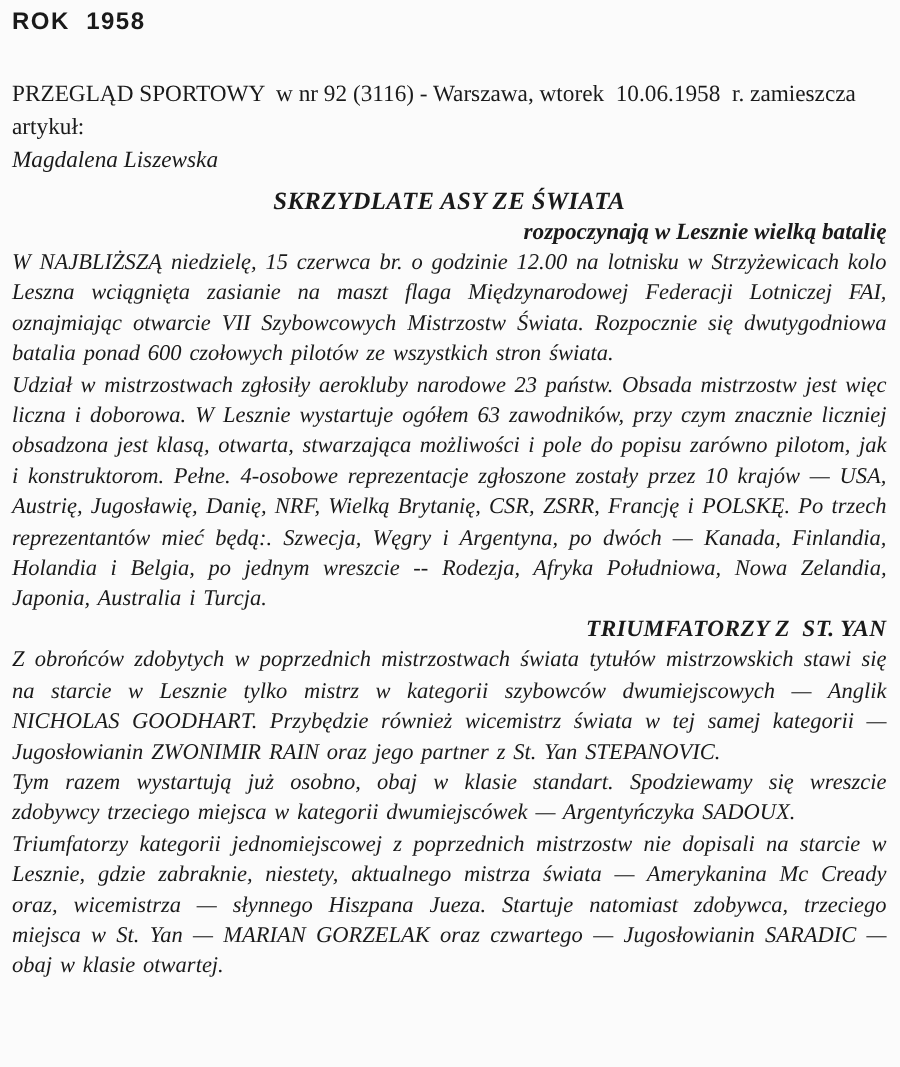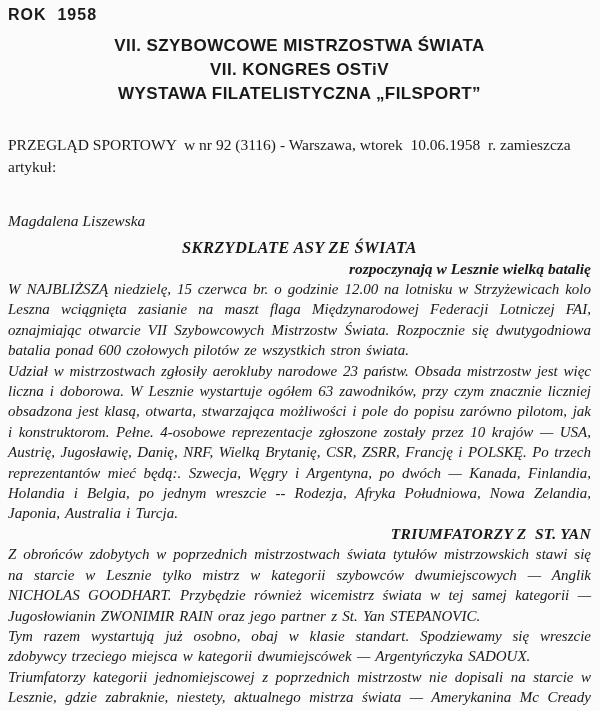--- a/index.html
+++ b/index.html
@@ -43,21 +43,20 @@
   .masthead-cont {
     font-family: "Liberation Serif", serif;
     font-size: 15.5px;
     line-height: 22px;
   }
   .author {
     font-family: "Liberation Serif", serif;
     font-style: italic;
     font-size: 15.5px;
     line-height: 22px;
-    margin-top: 32px;
   }
   .article-title {
     text-align: center;
     font-family: "Liberation Serif", serif;
     font-style: italic;
     font-weight: bold;
     font-size: 16.5px;
     line-height: 21px;
     margin-top: 5px;
     letter-spacing: 0.3px;
@@ -90,25 +89,20 @@
     letter-spacing: 0.3px;
   }
 </style>
 </head>
 <body>
 
 <div class="doc">
 
   <div class="rok">ROK  1958</div>
 
-  <div class="event-heading">
-    <div>VII. SZYBOWCOWE MISTRZOSTWA ŚWIATA</div>
-    <div>VII. KONGRES OSTiV</div>
-    <div>WYSTAWA FILATELISTYCZNA „FILSPORT”</div>
-  </div>
 
   <div class="masthead">PRZEGLĄD SPORTOWY  w nr 92 (3116) - Warszawa, wtorek  10.06.1958  r. zamieszcza</div>
   <div class="masthead-cont">artykuł:</div>
 
   <div class="author">Magdalena Liszewska</div>
 
   <div class="article-title">SKRZYDLATE ASY ZE ŚWIATA</div>
 
   <div class="article-subtitle">rozpoczynają w Lesznie wielką batalię</div>
 

